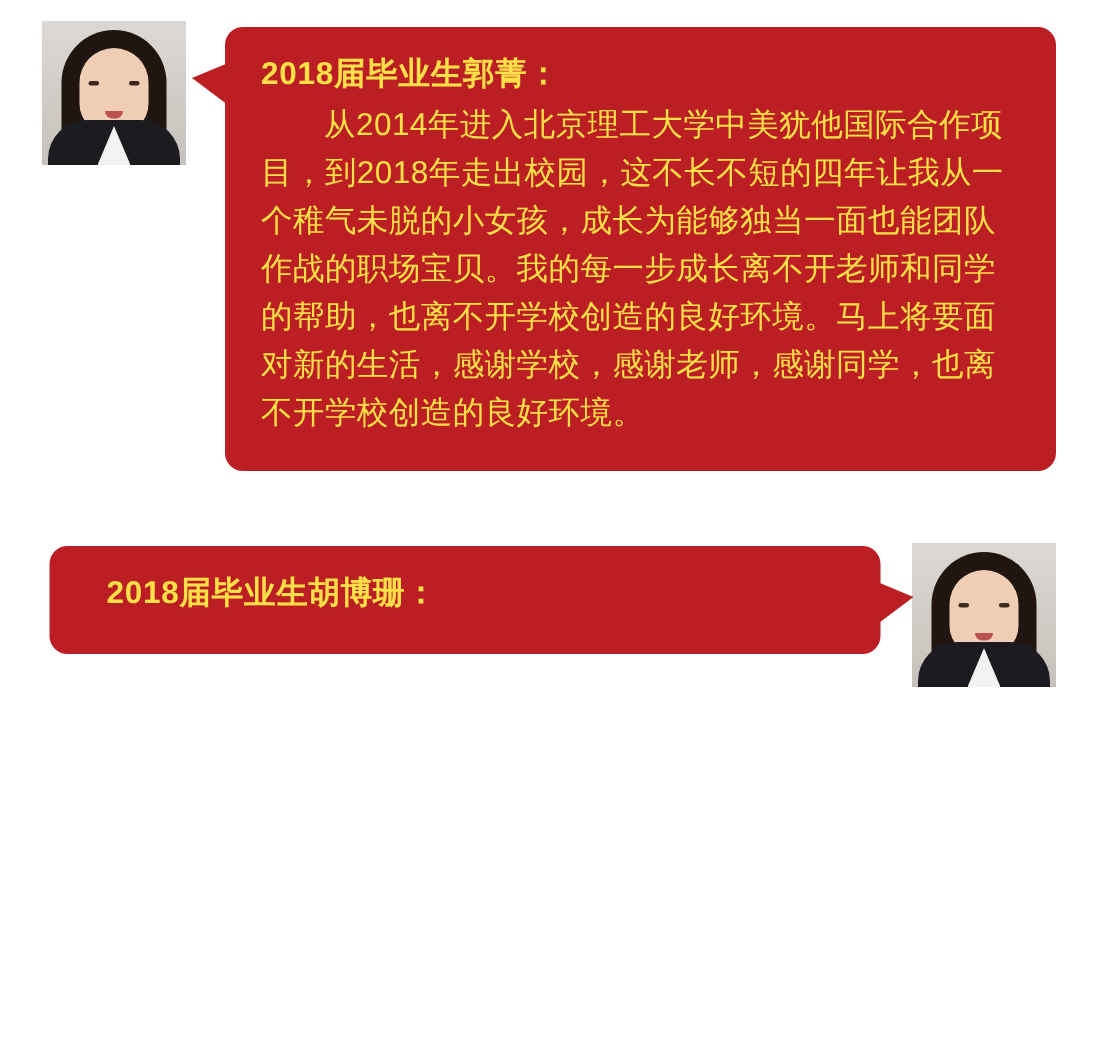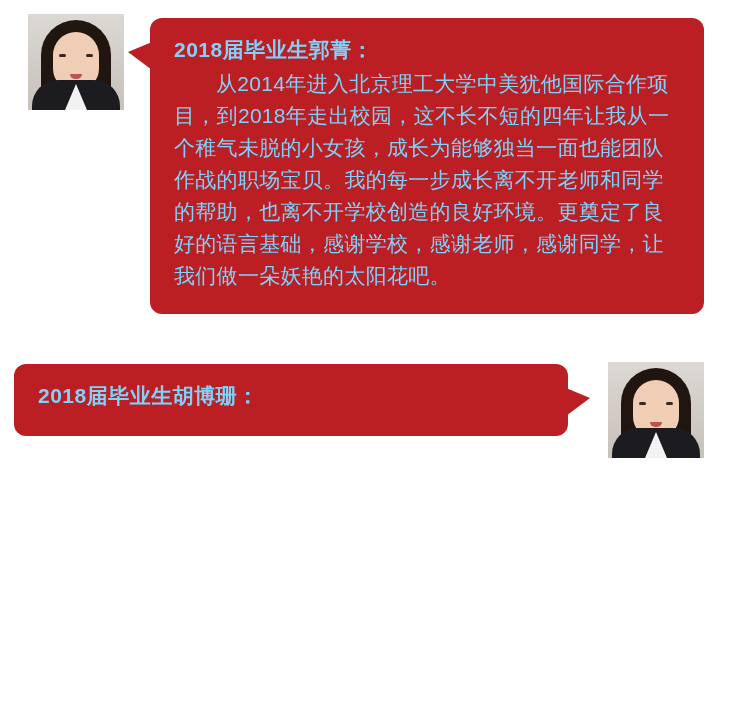--- a/index.html
+++ b/index.html
@@ -102,21 +102,21 @@
     height: 26px;
     margin-left: -11px;
     background: #f2f2f2;
     transform: rotate(0deg);
     clip-path: polygon(50% 0, 100% 100%, 0 100%);
   }
 
   .bubble {
     position: absolute;
     background: #bb1f24;
-    color: #7dd3fc;
+    color: #fde047;
     border-radius: 12px;
     box-sizing: border-box;
   }
   .bubble-1 {
     left: 150px;
     top: 18px;
     width: 554px;
     padding: 18px 24px 22px 24px;
   }
   .bubble-1::before {
@@ -124,24 +124,24 @@
     position: absolute;
     left: -22px;
     top: 24px;
     width: 0;
     height: 0;
     border-top: 10px solid transparent;
     border-bottom: 18px solid transparent;
     border-right: 24px solid #bb1f24;
   }
   .bubble-2 {
-    left: 14px;
+    left: 33px;
     top: 364px;
     width: 554px;
-    padding: 18px 24px 22px 24px;
+    padding: 18px 24px 22px 38px;
   }
   .bubble-2::before {
     content: "";
     position: absolute;
     right: -22px;
     top: 24px;
     width: 0;
     height: 0;
     border-top: 10px solid transparent;
     border-bottom: 18px solid transparent;
@@ -178,21 +178,21 @@
         <div class="eye l"></div>
         <div class="eye r"></div>
         <div class="mouth"></div>
         <div class="body"></div>
         <div class="collar"></div>
       </div>
     </div>
 
     <div class="bubble bubble-1">
       <p class="bubble-title">2018届毕业生郭菁：</p>
-      <p class="bubble-body">从2014年进入北京理工大学中美犹他国际合作项目，到2018年走出校园，这不长不短的四年让我从一个稚气未脱的小女孩，成长为能够独当一面也能团队作战的职场宝贝。我的每一步成长离不开老师和同学的帮助，也离不开学校创造的良好环境。更奠定了良好的语言基础，感谢学校，感谢老师，感谢同学，让我们做一朵妖艳的太阳花吧。</p>
+      <p class="bubble-body">从2014年进入北京理工大学中美犹他国际合作项目，到2018年走出校园，这不长不短的四年让我从一个稚气未脱的小女孩，成长为能够独当一面也能团队作战的职场宝贝。我的每一步成长离不开老师和同学的帮助，也离不开学校创造的良好环境。马上将要面对新的生活，感谢学校，感谢老师，感谢同学，也离不开学校创造的良好环境。</p>
     </div>
   </div>
 
   <div class="block-2">
 
     <div class="photo photo-2">
       <div class="portrait">
         <div class="hair"></div>
         <div class="face"></div>
         <div class="eye l"></div>

